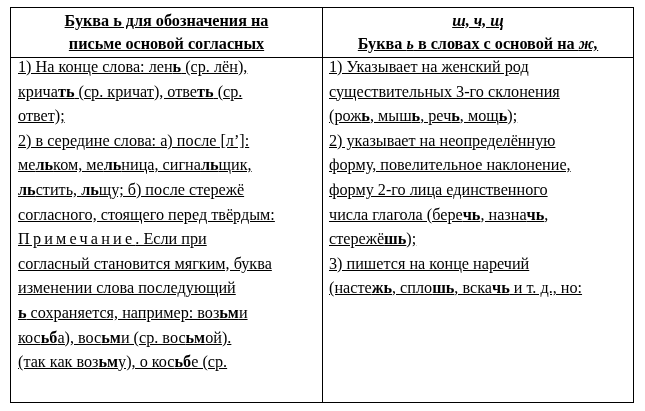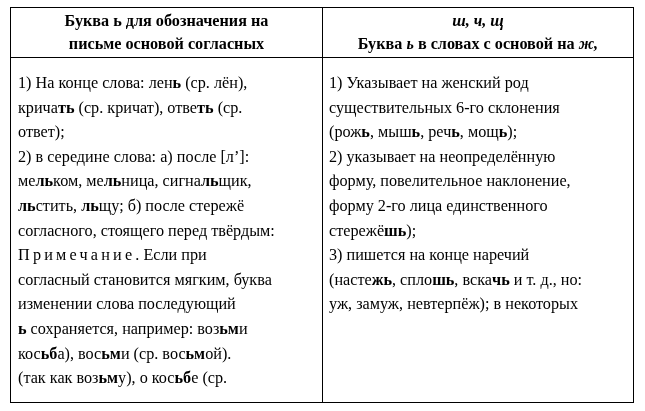--- a/index.html
+++ b/index.html
@@ -49,29 +49,29 @@
       line-height: 23px;
       text-align: center;
       box-sizing: border-box;
       padding-top: 2px;
     }
     .hcell.left { left: 0; width: 311px; padding-left: 8px; padding-right: 8px; }
     .hcell.right { left: 312px; width: 310px; padding-left: 4px; padding-right: 4px; }
     .hcell i { font-weight: bold; font-style: italic; }
     .bcell {
       position: absolute;
-      top: 60px;
+      top: 44px;
       font-size: 16.2px;
       line-height: 24.6px;
       box-sizing: border-box;
       padding-top: 3px;
     }
     .bcell.left { left: 0; width: 311px; padding-left: 7px; padding-right: 2px; }
     .bcell.right { left: 312px; width: 310px; padding-left: 6px; padding-right: 2px; }
-    .line { white-space: nowrap; display: block; }
+    .line { white-space: nowrap; display: block; text-decoration: underline; }
     b { font-weight: bold; }
     .spaced { letter-spacing: 3.2px; }
   </style>
 </head>
 <body>
 
 <div class="table">
   <div class="header-row">
     <div class="hcell left">
       <span class="line">Буква ь для обозначения на</span>
@@ -98,25 +98,25 @@
     <span class="line"><span class="spaced">Примечание</span><span>. Если при</span></span>
     <span class="line">согласный становится мягким, буква</span>
     <span class="line">изменении слова последующий</span>
     <span class="line"><b>ь</b><span> сохраняется, например: воз</span><b>ьм</b><span>и</span></span>
     <span class="line"><span>кос</span><b>ьб</b><span>а), вос</span><b>ьм</b><span>и (ср. вос</span><b>ьм</b><span>ой).</span></span>
     <span class="line"><span>(так как воз</span><b>ьм</b><span>у), о кос</span><b>ьб</b><span>е (ср.</span></span>
   </div>
 
   <div class="bcell right">
     <span class="line">1) Указывает на женский род</span>
-    <span class="line">существительных 6-го склонения</span>
+    <span class="line">существительных 3-го склонения</span>
     <span class="line"><span>(рож</span><b>ь</b><span>, мыш</span><b>ь</b><span>, реч</span><b>ь</b><span>, мощ</span><b>ь</b><span>);</span></span>
 
     <span class="line">2) указывает на неопределённую</span>
     <span class="line">форму, повелительное наклонение,</span>
     <span class="line">форму 2-го лица единственного</span>
+    <span class="line"><span>числа глагола (бере</span><b>чь</b><span>, назна</span><b>чь</b><span>,</span></span>
     <span class="line"><span>стережё</span><b>шь</b><span>);</span></span>
 
     <span class="line">3) пишется на конце наречий</span>
     <span class="line"><span>(насте</span><b>жь</b><span>, сплo</span><b>шь</b><span>, вска</span><b>чь</b><span> и т. д., но:</span></span>
-    <span class="line">уж, замуж, невтерпёж); в некоторых</span>
   </div>
 </div>
 
 </body></html>

